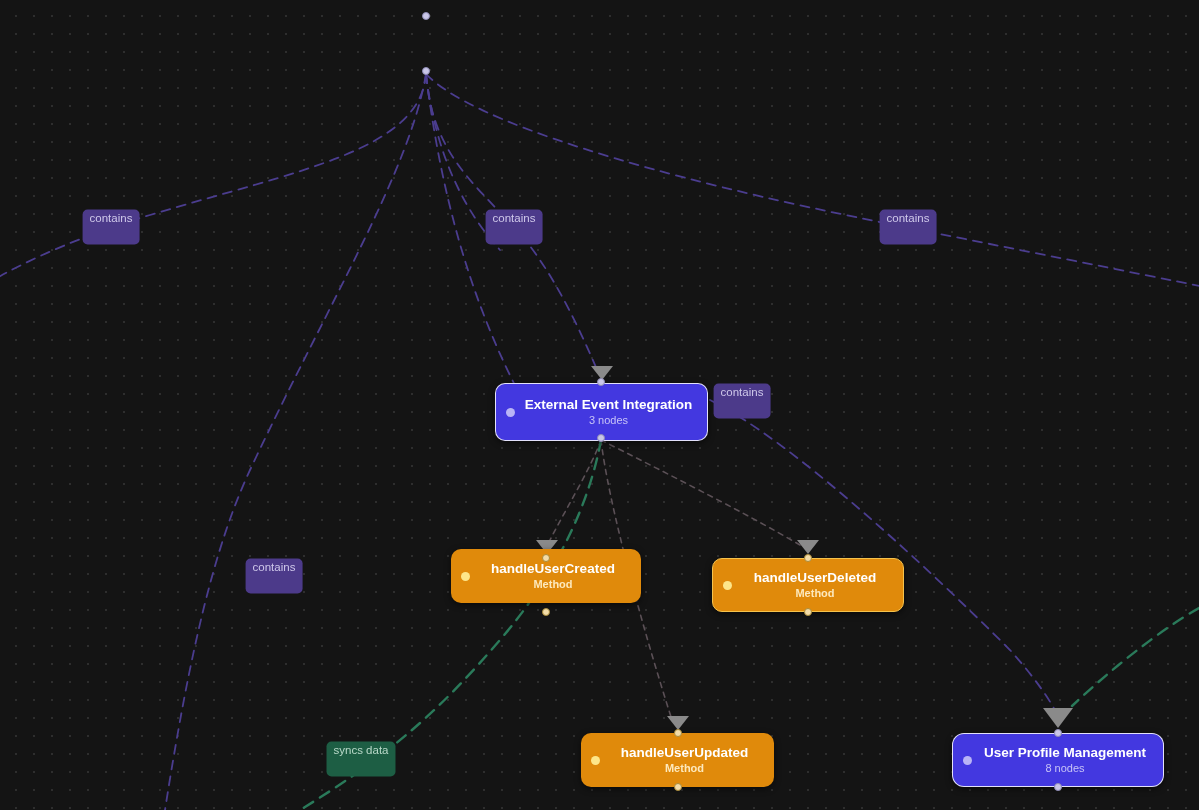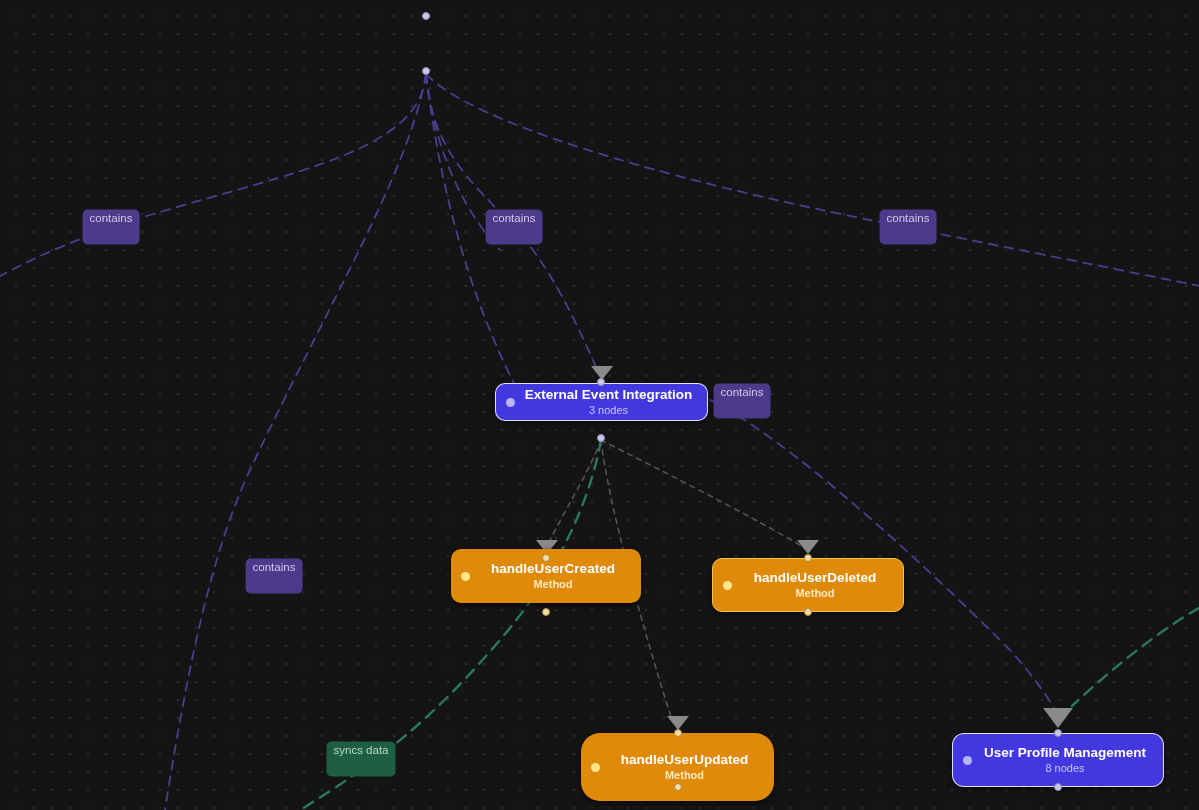--- a/index.html
+++ b/index.html
@@ -158,21 +158,21 @@
   <div class="edge-label contains" style="left:274px; top:576px;">
     <span>contains</span>
   </div>
   <div class="edge-label syncs" style="left:361px; top:759px;">
     <span>syncs data</span>
   </div>
 
   <div class="handle" style="left:426px; top:16px;"></div>
   <div class="handle" style="left:426px; top:71px;"></div>
 
-  <div class="node node-group-blue selected" style="left:495px; top:383px; width:213px; height:38px;">
+  <div class="node node-group-blue selected" style="left:495px; top:383px; width:213px; height:58px;">
     <span class="bullet"></span>
     <span class="labels">
       <span class="title">External Event Integration</span>
       <span class="subtitle">3 nodes</span>
     </span>
   </div>
   <div class="handle" style="left:601px; top:382px;"></div>
   <div class="handle" style="left:601px; top:438px;"></div>
 
   <div class="node node-method" style="left:451px; top:549px; width:190px; height:54px;">
@@ -188,21 +188,21 @@
   <div class="node node-method selected-gold" style="left:712px; top:558px; width:192px; height:54px;">
     <span class="bullet"></span>
     <span class="labels">
       <span class="title">handleUserDeleted</span>
       <span class="subtitle">Method</span>
     </span>
   </div>
   <div class="handle gold" style="left:808px; top:558px;"></div>
   <div class="handle gold" style="left:808px; top:612px;"></div>
 
-  <div class="node node-method" style="left:581px; top:733px; width:193px; height:68px;border-radius:19px;">
+  <div class="node node-method" style="left:581px; top:733px; width:193px; height:54px;">
     <span class="bullet"></span>
     <span class="labels">
       <span class="title">handleUserUpdated</span>
       <span class="subtitle">Method</span>
     </span>
   </div>
   <div class="handle gold" style="left:678px; top:733px;"></div>
   <div class="handle gold" style="left:678px; top:787px;"></div>
 
   <div class="node node-group-blue selected" style="left:952px; top:733px; width:212px; height:54px;border-radius:12px;">

